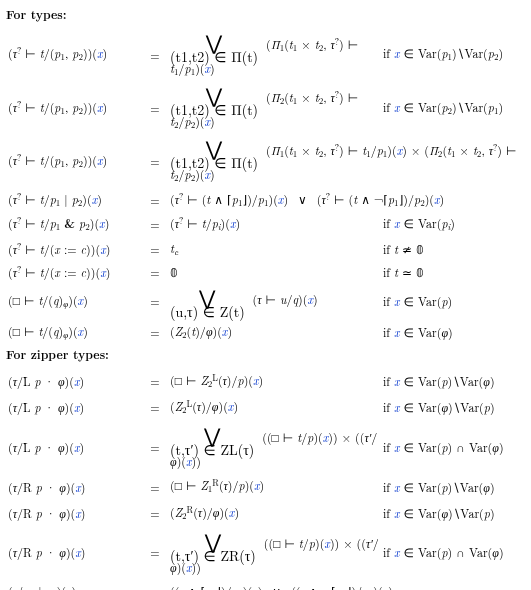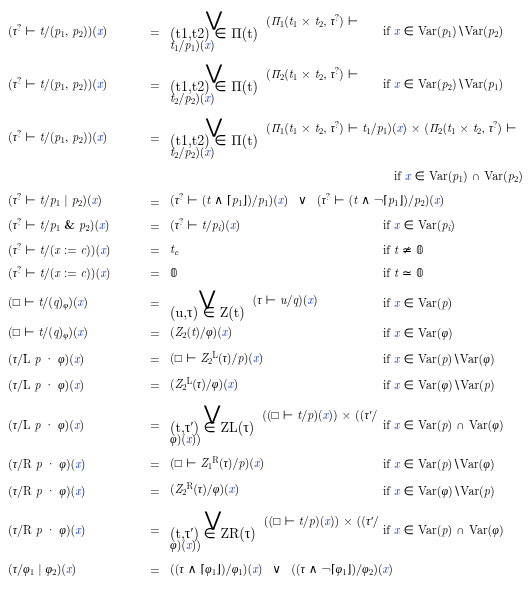--- a/index.html
+++ b/index.html
@@ -49,20 +49,21 @@
   .sup { font-size: 9px; vertical-align: 4px; }
   .cond-only td { text-align: right; padding-right: 4px; }
 
   .row2 table.rules td { padding: 5px 2px; }
 </style>
 </head>
 <body>
 
 <div class="page">
 
+  <div class="section-title">For types:</div>
 
   <table class="rules">
 
     <tbody>
 
     <tr>
       <td class="lhs">(<i>τ</i><span class="sup">?</span> ⊢ <i>t</i>/(<i>p</i><span class="sub">1</span>, <i>p</i><span class="sub">2</span>))(<span class="blue"><i>x</i></span>)</td>
       <td class="eq">=</td>
       <td class="rhs">
         <span class="bigop">
@@ -92,23 +93,20 @@
       <td class="eq">=</td>
       <td class="rhs" colspan="2">
         <span class="bigop">
           <span class="sym">⋁</span>
           <span class="sub">(t1,t2) ∈ Π(t)</span>
         </span>
         (<i>Π</i><span class="sub">1</span>(<i>t</i><span class="sub">1</span> × <i>t</i><span class="sub">2</span>, <i>τ</i><span class="sup">?</span>) ⊢ <i>t</i><span class="sub">1</span>/<i>p</i><span class="sub">1</span>)(<span class="blue"><i>x</i></span>) × (<i>Π</i><span class="sub">2</span>(<i>t</i><span class="sub">1</span> × <i>t</i><span class="sub">2</span>, <i>τ</i><span class="sup">?</span>) ⊢ <i>t</i><span class="sub">2</span>/<i>p</i><span class="sub">2</span>)(<span class="blue"><i>x</i></span>)
       </td>
     </tr>
 
-    <tr class="cond-only">
-      <td colspan="4">if <span class="blue"><i>x</i></span> ∈ Var(<i>p</i><span class="sub">1</span>) ∩ Var(<i>p</i><span class="sub">2</span>)</td>
-    </tr>
 
     <tr>
       <td class="lhs">(<i>τ</i><span class="sup">?</span> ⊢ <i>t</i>/<i>p</i><span class="sub">1</span> | <i>p</i><span class="sub">2</span>)(<span class="blue"><i>x</i></span>)</td>
       <td class="eq">=</td>
       <td class="rhs" colspan="2">(<i>τ</i><span class="sup">?</span> ⊢ (<i>t</i> ∧ ⌈<i>p</i><span class="sub">1</span>⌋)/<i>p</i><span class="sub">1</span>)(<span class="blue"><i>x</i></span>)&nbsp; ∨ &nbsp;(<i>τ</i><span class="sup">?</span> ⊢ (<i>t</i> ∧ ¬⌈<i>p</i><span class="sub">1</span>⌋)/<i>p</i><span class="sub">2</span>)(<span class="blue"><i>x</i></span>)</td>
     </tr>
 
     <tr>
       <td class="lhs">(<i>τ</i><span class="sup">?</span> ⊢ <i>t</i>/<i>p</i><span class="sub">1</span> <b>&amp;</b> <i>p</i><span class="sub">2</span>)(<span class="blue"><i>x</i></span>)</td>
       <td class="eq">=</td>
@@ -145,20 +143,21 @@
 
     <tr>
       <td class="lhs">(□ ⊢ <i>t</i>/(<i>q</i>)<span class="sub"><i>φ</i></span>)(<span class="blue"><i>x</i></span>)</td>
       <td class="eq">=</td>
       <td class="rhs">(<i>Z</i><span class="sub">2</span>(<i>t</i>)/<i>φ</i>)(<span class="blue"><i>x</i></span>)</td>
       <td class="cond">if <span class="blue"><i>x</i></span> ∈ Var(<i>φ</i>)</td>
     </tr>
   </tbody>
     </table>
 
+  <div class="section-title">For zipper types:</div>
 
   <div class="row2">
   <table class="rules">
 
     <tbody>
           <tr>
       <td class="lhs">(<i>τ</i>/L <i>p</i> · <i>φ</i>)(<span class="blue"><i>x</i></span>)</td>
       <td class="eq">=</td>
       <td class="rhs">(□ ⊢ <i>Z</i><span class="sub">2</span><span class="sup">L</span>(<i>τ</i>)/<i>p</i>)(<span class="blue"><i>x</i></span>)</td>
       <td class="cond">if <span class="blue"><i>x</i></span> ∈ Var(<i>p</i>)∖Var(<i>φ</i>)</td>

